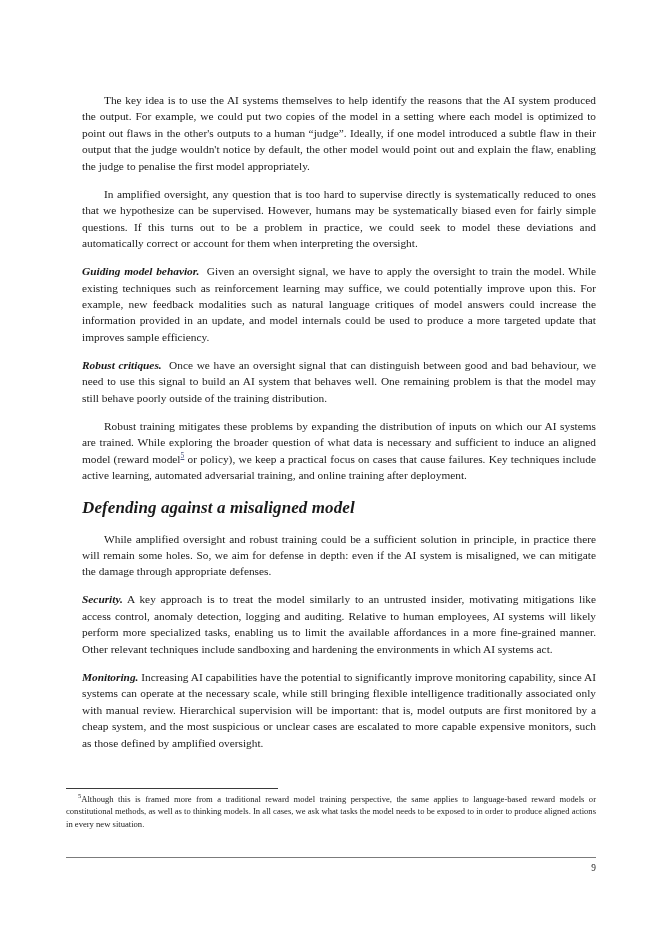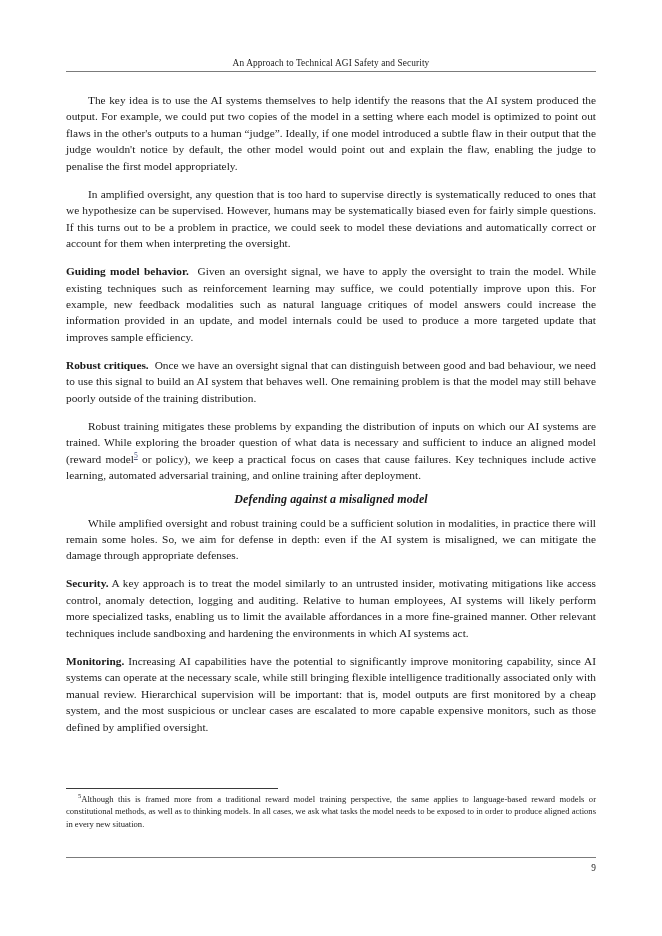--- a/index.html
+++ b/index.html
@@ -44,52 +44,52 @@
   }
 
   
   .body-area {
     position: absolute;
     top: 92px;
     left: 0;
     width: 530px;
   }
   p.para {
-    margin: 0 0 0 0;
+    margin: 0 0 0 16px;
     font-size: 11.35px;
     line-height: 16.45px;
     text-align: justify;
     text-indent: 22px;
     hyphens: none;
   }
   p.para.noindent { text-indent: 0; }
   p.gap { margin-top: 11.5px; }
 
   .lead {
     font-weight: bold;
+    font-style: italic;
   }
   .lead-space { white-space: pre; }
 
   .ital { }
 
   .fn-ref {
     font-size: 7.6px;
     vertical-align: super;
     line-height: 0;
     color: #4a5580;
   }
 
   h3.subhead {
-    margin: 8px;
-    font-size: 12px;
+    margin: 16px;
+    font-size: 17px;
     font-weight: bold;
     font-style: italic;
     line-height: 15px;
     letter-spacing: 0.1px;
-    text-align: center;
   }
   .sub-gap-before { margin-top: 20px; }
   .sub-gap-after  { margin-top: 9px; }
 
   
   .footnote-block {
     position: absolute;
     top: 788px;
     left: 0;
     width: 530px;
@@ -130,40 +130,36 @@
     text-align: right;
     padding-top: 5px;
     color: #1a1a1a;
   }
 </style>
 </head>
 <body>
 
 <div class="page">
 
-  <div class="header-block">
-    <div class="header-title">An Approach to Technical AGI Safety and Security</div>
-    <div class="rule"></div>
-  </div>
 
   <div class="body-area">
 
     <p class="para"><span>The key idea is to use the AI systems themselves to help identify the reasons that the AI system produced the output. For example, we could put two copies of the model in a setting where each model is optimized to point out flaws in the other's outputs to a human “judge”. Ideally, if one model introduced a subtle flaw in their output that the judge wouldn't notice by default, the other model would point out and explain the flaw, enabling the judge to penalise the first model appropriately.</span></p>
 
     <p class="para gap"><span>In amplified oversight, any question that is too hard to supervise directly is systematically reduced to ones that we hypothesize can be supervised. However, humans may be systematically biased even for fairly simple questions. If this turns out to be a problem in practice, we could seek to model these deviations and automatically correct or account for them when interpreting the oversight.</span></p>
 
     <p class="para gap noindent"><span class="lead">Guiding model behavior.</span><span class="lead-space">  </span><span>Given an oversight signal, we have to apply the oversight to train the model. While existing techniques such as reinforcement learning may suffice, we could potentially improve upon this. For example, new feedback modalities such as natural language critiques of model answers could increase the information provided in an update, and model internals could be used to produce a more targeted update that improves sample efficiency.</span></p>
 
     <p class="para gap noindent"><span class="lead">Robust critiques.</span><span class="lead-space">  </span><span>Once we have an oversight signal that can distinguish between good and bad behaviour, we need to use this signal to build an AI system that behaves well. One remaining problem is that the model may still behave poorly outside of the training distribution.</span></p>
 
     <p class="para gap"><span>Robust training mitigates these problems by expanding the distribution of inputs on which our AI systems are trained. While exploring the broader question of what data is necessary and sufficient to induce an aligned model (reward model</span><a class="fn-ref" href="#footnote-5">5</a><span> or policy), we keep a practical focus on cases that cause failures. Key techniques include active learning, automated adversarial training, and online training after deployment.</span></p>
 
     <h3 class="subhead sub-gap-before">Defending against a misaligned model</h3>
 
-    <p class="para sub-gap-after"><span>While amplified oversight and robust training could be a sufficient solution in modalities, in practice there will remain some holes. So, we aim for </span><span class="ital">defense in depth</span><span>: even if the AI system is misaligned, we can mitigate the damage through appropriate defenses.</span></p>
+    <p class="para sub-gap-after"><span>While amplified oversight and robust training could be a sufficient solution in principle, in practice there will remain some holes. So, we aim for </span><span class="ital">defense in depth</span><span>: even if the AI system is misaligned, we can mitigate the damage through appropriate defenses.</span></p>
 
     <p class="para gap noindent"><span class="lead">Security.</span><span class="lead-space"> </span><span>A key approach is to treat the model similarly to an untrusted insider, motivating mitigations like access control, anomaly detection, logging and auditing. Relative to human employees, AI systems will likely perform more specialized tasks, enabling us to limit the available affordances in a more fine-grained manner. Other relevant techniques include sandboxing and hardening the environments in which AI systems act.</span></p>
 
     <p class="para gap noindent"><span class="lead">Monitoring.</span><span class="lead-space"> </span><span>Increasing AI capabilities have the potential to significantly improve monitoring capability, since AI systems can operate at the necessary scale, while still bringing flexible intelligence traditionally associated only with manual review. Hierarchical supervision will be important: that is, model outputs are first monitored by a cheap system, and the most suspicious or unclear cases are escalated to more capable expensive monitors, such as those defined by amplified oversight.</span></p>
 
 
 
   </div>
 
   <div class="footnote-block" id="footnote-5">

